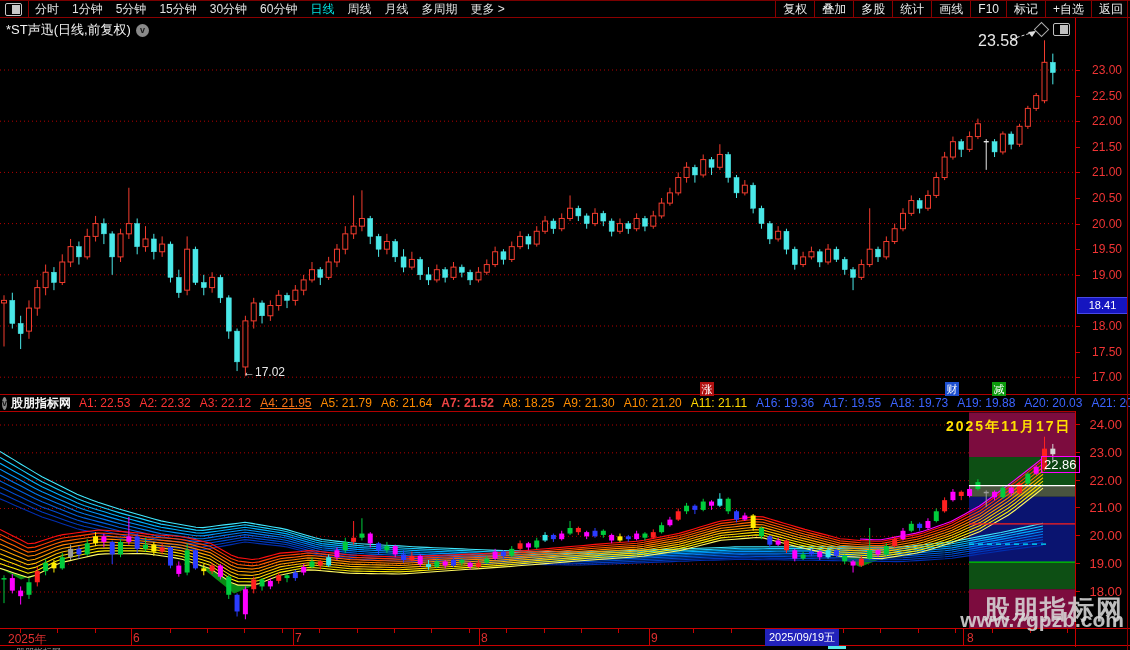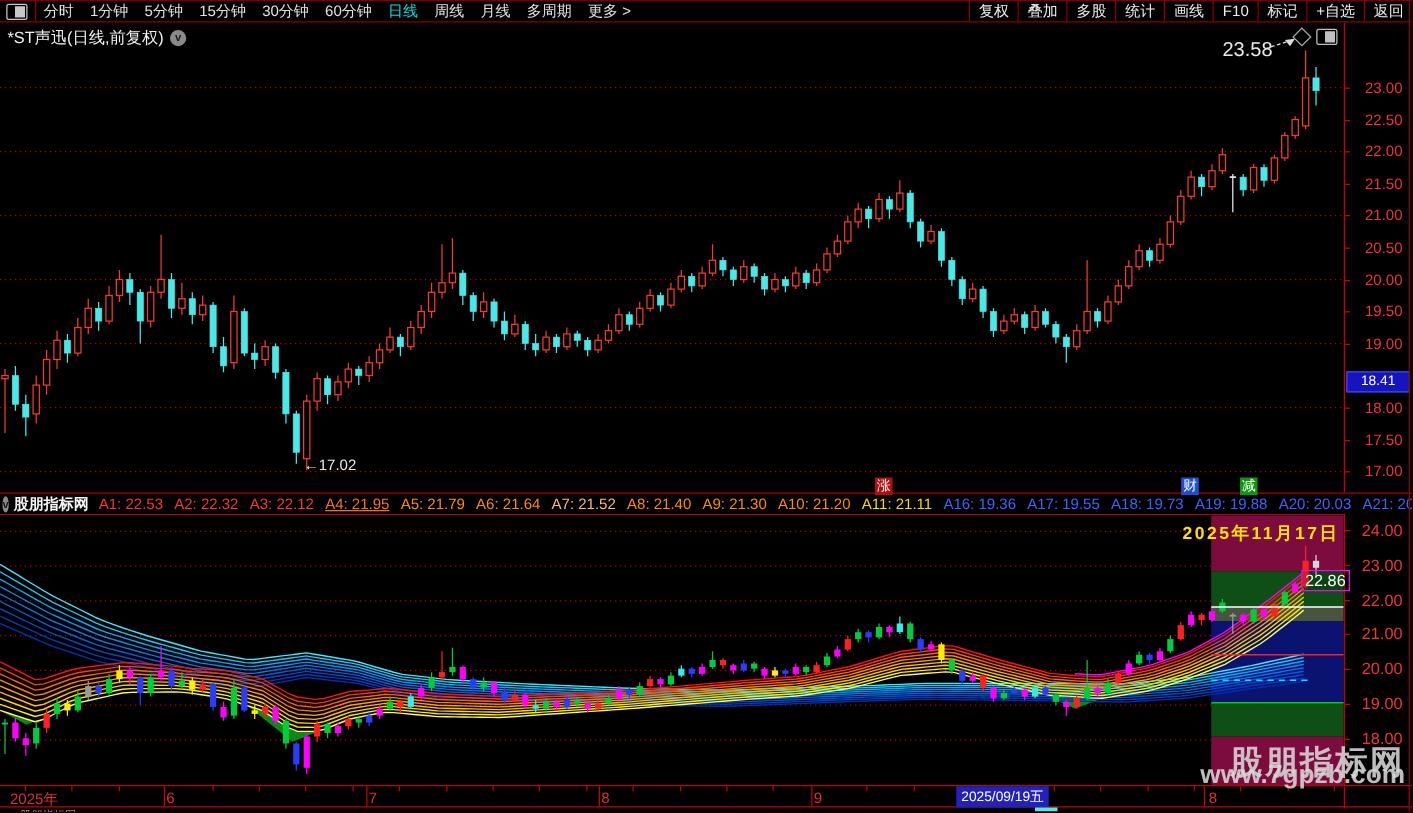--- a/index.html
+++ b/index.html
@@ -412,22 +412,22 @@
   <div class="divider-row">
     <span class="circ-ic" style="margin-left:2px;">v</span>
     <span class="logo-text">股朋指标网</span>
     <span id="a-values" style="display:flex;">
         <span class="aval" style="color: rgb(255, 50, 50);">A1: 22.53</span>
         <span class="aval" style="color: rgb(255, 50, 50);">A2: 22.32</span>
         <span class="aval" style="color: rgb(255, 50, 50);">A3: 22.12</span>
         <span class="aval" style="color: #f97316; text-decoration: underline;">A4: 21.95</span>
         <span class="aval" style="color: rgb(255, 140, 0);">A5: 21.79</span>
         <span class="aval" style="color: rgb(255, 140, 0);">A6: 21.64</span>
-        <span class="aval" style="color: #fdba74;">A7: 21.52</span>
-        <span class="aval" style="color: rgb(255, 140, 0);">A8: 21.40</span>
+        <span class="aval" style="color: #ef4444; font-weight: bold;">A7: 21.52</span>
+        <span class="aval" style="color: rgb(255, 140, 0);">A8: 18.25</span>
         <span class="aval" style="color: rgb(255, 140, 0);">A9: 21.30</span>
         <span class="aval" style="color: rgb(255, 140, 0);">A10: 21.20</span>
         <span class="aval" style="color: rgb(255, 215, 0);">A11: 21.11</span>
         <span class="aval" style="color: rgb(60, 100, 255);">A16: 19.36</span>
         <span class="aval" style="color: rgb(60, 100, 255);">A17: 19.55</span>
         <span class="aval" style="color: rgb(60, 100, 255);">A18: 19.73</span>
         <span class="aval" style="color: rgb(60, 100, 255);">A19: 19.88</span>
         <span class="aval" style="color: rgb(60, 100, 255);">A20: 20.03</span>
         <span class="aval" style="color: rgb(60, 100, 255);">A21: 20.1</span>
       </span>

